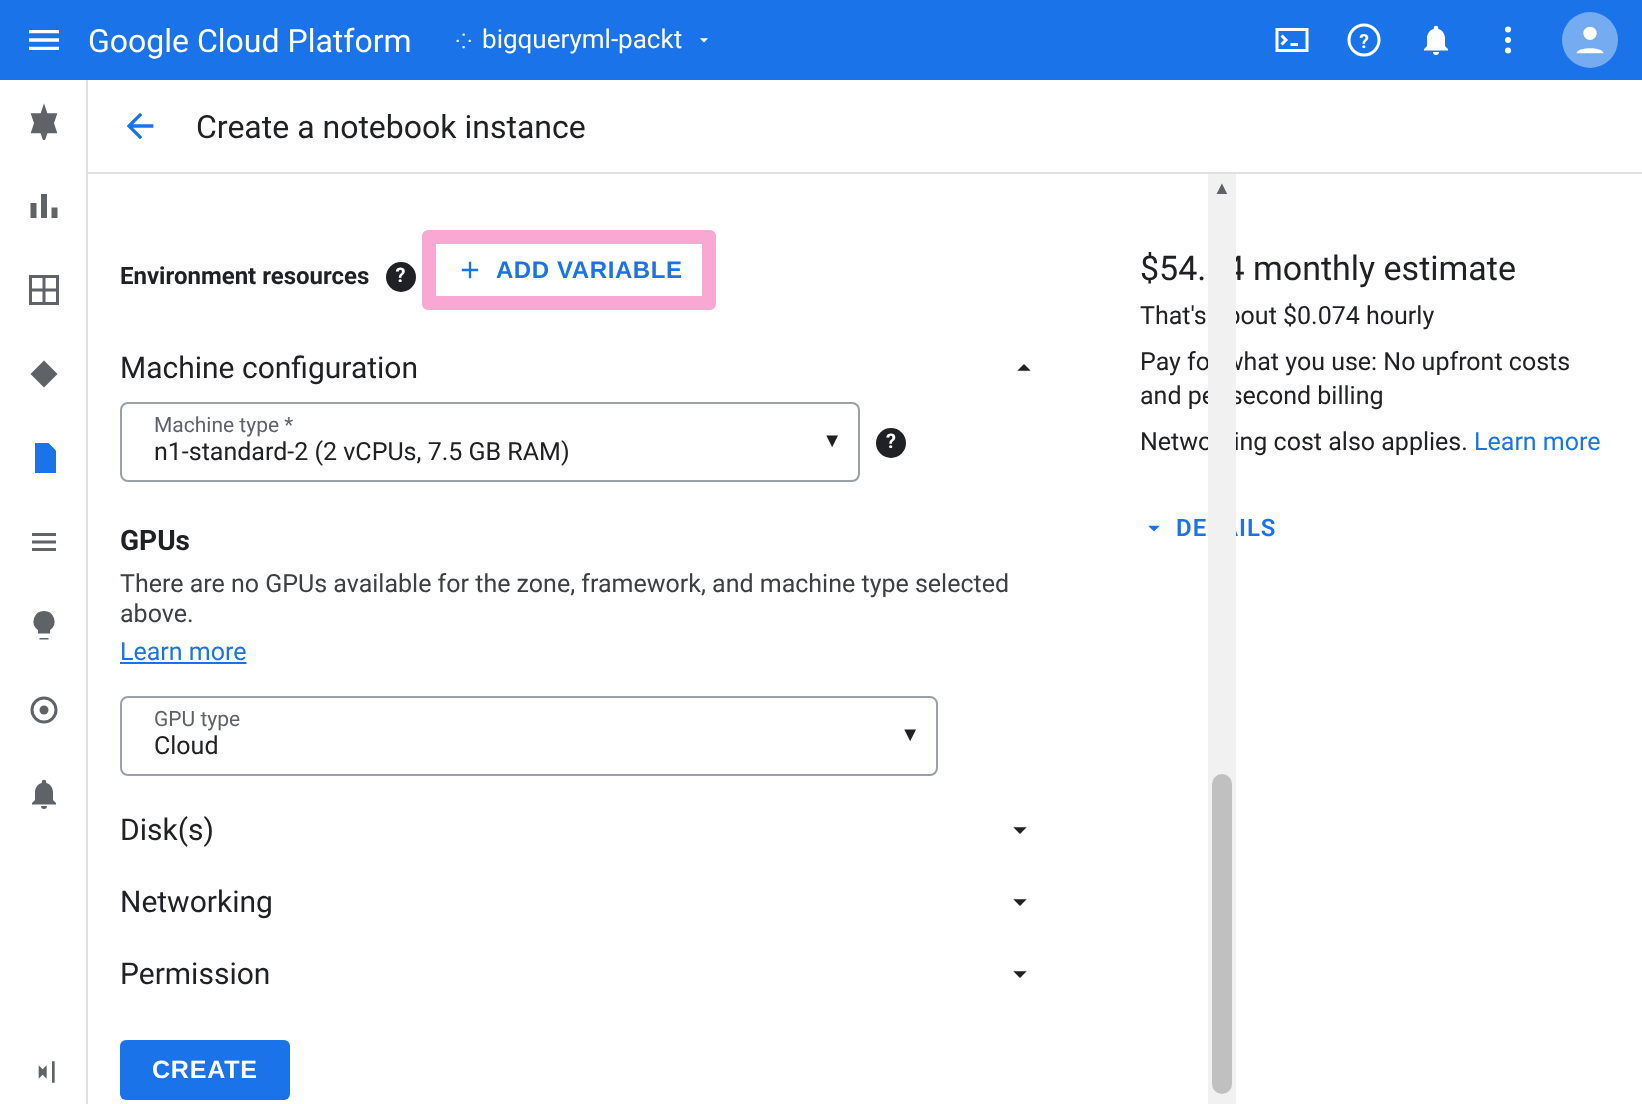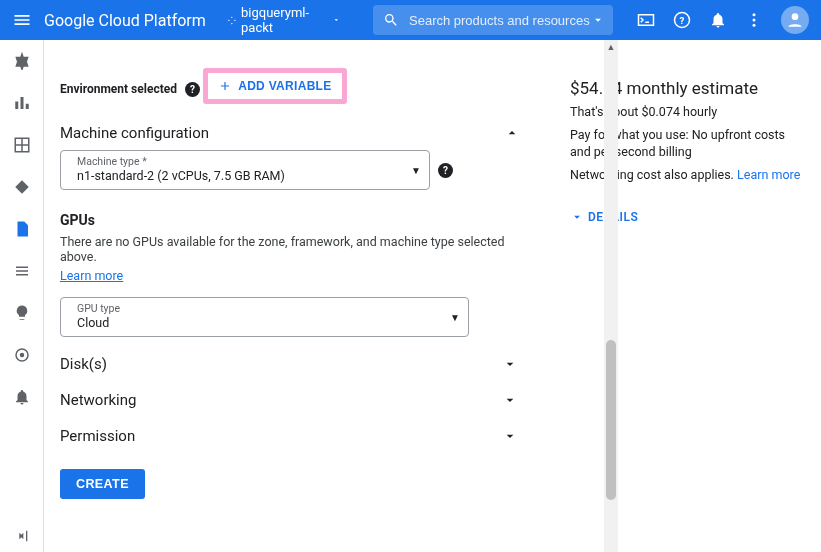--- a/index.html
+++ b/index.html
@@ -36,21 +36,21 @@
   .form-col { width: 500px; padding: 14px 16px 20px 16px; position: relative; }
   .right-col { flex: 1; padding: 38px 20px 14px 26px; font-size: 12.5px; }
 
   .vscroll { position: absolute; top: 0; bottom: 0; width: 14px; left: 560px; background: #f1f1f1; }
   .vscroll .up-btn, .vscroll .down-btn { height: 14px; display:flex; align-items:center; justify-content:center; color:#5f6368; font-size:9px; }
   .vscroll .thumb { position: absolute; left: 2px; right: 2px; top: 300px; height: 160px; background: #c0c0c0; border-radius: 6px; }
 
   .section-label { font-size: 12px; font-weight: 700; margin-top: 12px; display: inline-flex; align-items: center; gap: 8px; }
   .hint-circle { width: 15px; height: 15px; border-radius: 50%; background: #202124; color: #fff; display: inline-flex; align-items: center; justify-content: center; font-size: 10px; font-weight: 700; }
 
-  .add-var-btn { margin-top: 14px; border: 5px solid #f9a8d4; border-radius: 3px; background: #fff; color: #1a73e8; font-size: 12px; font-weight: 600; padding: 6px 10px; display: inline-flex; align-items: center; gap: 6px; cursor: pointer; letter-spacing: .3px; }
+  .add-var-btn { margin-top: 14px; border: 7px solid #f9a8d4; border-radius: 3px; background: #fff; color: #1a73e8; font-size: 12px; font-weight: 600; padding: 6px 10px; display: inline-flex; align-items: center; gap: 6px; cursor: pointer; letter-spacing: .3px; }
 
   .config-head { margin-top: 20px; font-size: 15px; font-weight: 400; display: flex; align-items: center; justify-content: space-between; padding-right: 8px; cursor: pointer; }
 
   .field-wrap { margin-top: 8px; display: flex; align-items: center; gap: 8px; }
   .field { border: 1px solid #9aa0a6; border-radius: 4px; padding: 4px 10px 6px 16px; width: 370px; position: relative; cursor: pointer; background:#fff; }
   .field .flabel { font-size: 10.5px; color: #5f6368; }
   .field .fval { font-size: 12.5px; }
   .field .drop { position: absolute; right: 8px; top: 50%; transform: translateY(-50%); font-size: 10px; color:#202124; }
 
   .sub-head { margin-top: 22px; font-size: 14px; font-weight: 700; }
@@ -80,29 +80,20 @@
       </svg>
   </div>
   <div class="brand">Google Cloud Platform</div>
   <div class="project-chip">
     <span class="dots">⁘</span>
     <span>bigqueryml-packt</span>
     <svg width="10" height="10" viewBox="0 0 24 24" fill="white">
         <path d="M7 10l5 5 5-5z"></path>
       </svg>
   </div>
-  <div class="searchbar">
-    <svg width="16" height="16" viewBox="0 0 24 24" fill="white">
-        <path d="M15.5 14h-.79l-.28-.27A6.471 6.471 0 0016 9.5 6.5 6.5 0 109.5 16c1.61 0 3.09-.59 4.23-1.57l.27.28v.79l5 5L20.49 19l-5-5zM9.5 14A4.5 4.5 0 1114 9.5 4.5 4.5 0 019.5 14z"></path>
-      </svg>
-    <input placeholder="Search products and resources" style="">
-    <svg class="chev" width="14" height="14" viewBox="0 0 24 24" fill="white">
-        <path d="M7 10l5 5 5-5z"></path>
-      </svg>
-  </div>
   <div class="topbar-spacer"></div>
   <div class="topbar-icons">
     <div class="icon">
       <svg width="18" height="18" viewBox="0 0 24 24" fill="white">
           <path d="M2 5h20v14H2z" fill="none" stroke="white" stroke-width="2"></path>
           <path d="M5 9l3 3-3 3M11 15h5" stroke="white" stroke-width="2" fill="none"></path>
         </svg>
     </div>
     <div class="icon">
       <svg width="18" height="18" viewBox="0 0 24 24" fill="white">
@@ -184,25 +175,33 @@
     </div>
     <div class="bottom-toggle icon">
       <svg width="16" height="16" viewBox="0 0 24 24" fill="#5f6368">
           <path d="M10 17l5-5-5-5v10zM4 4h2v16H4z" transform="scale(-1,1) translate(-24,0)"></path>
           <path d="M8 7l5 5-5 5z"></path>
         </svg>
     </div>
   </div>
 
   <div class="main">
+    <div class="main-header">
+      <div class="back-arrow">
+        <svg width="20" height="20" viewBox="0 0 24 24" fill="#1a73e8">
+            <path d="M20 11H7.83l5.59-5.59L12 4l-8 8 8 8 1.41-1.41L7.83 13H20v-2z"></path>
+          </svg>
+      </div>
+      <div class="main-title">Create a notebook instance</div>
+    </div>
 
     <div class="main-body">
       <div class="form-col">
         <div class="section-label">
-          <span>Environment selected</span>
+          <span>Environment resources</span>
           <span class="hint-circle">?</span>
         </div>
         <button class="add-var-btn">
           <svg width="14" height="14" viewBox="0 0 24 24" fill="#1a73e8">
               <path d="M19 13h-6v6h-2v-6H5v-2h6V5h2v6h6v2z"></path>
             </svg>
           <span>ADD VARIABLE</span>
         </button>
 
         <div class="config-head">

